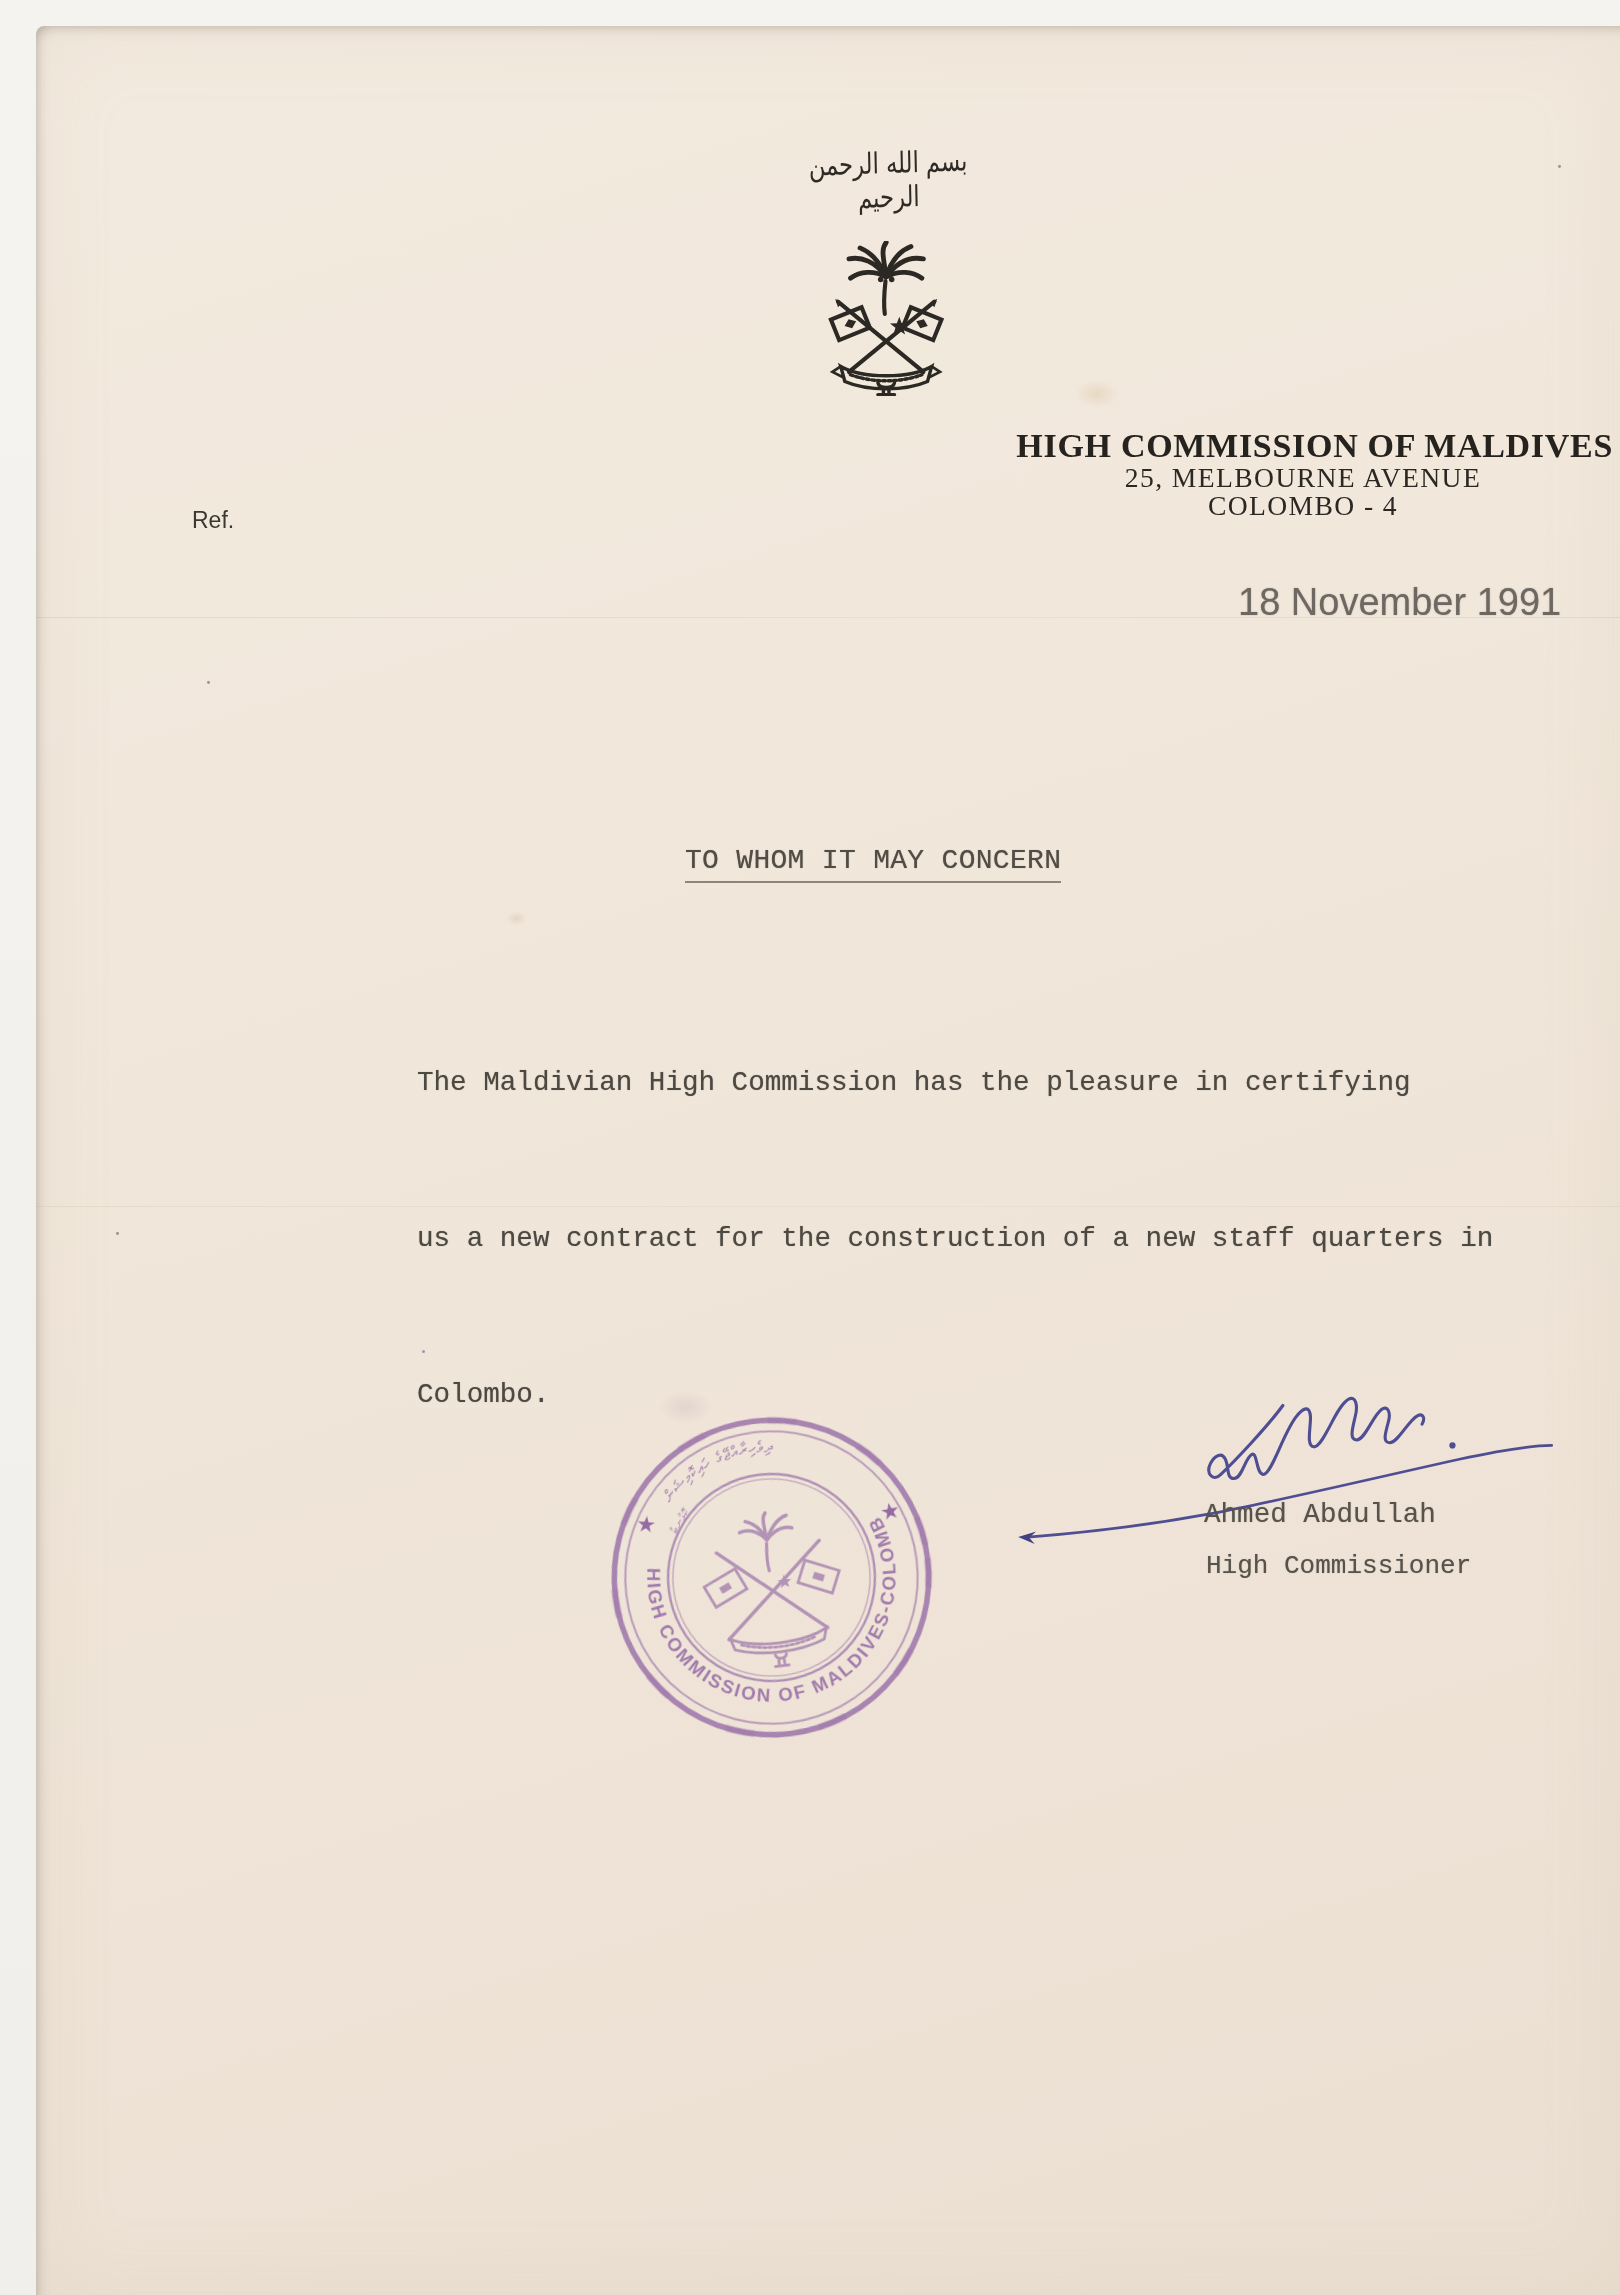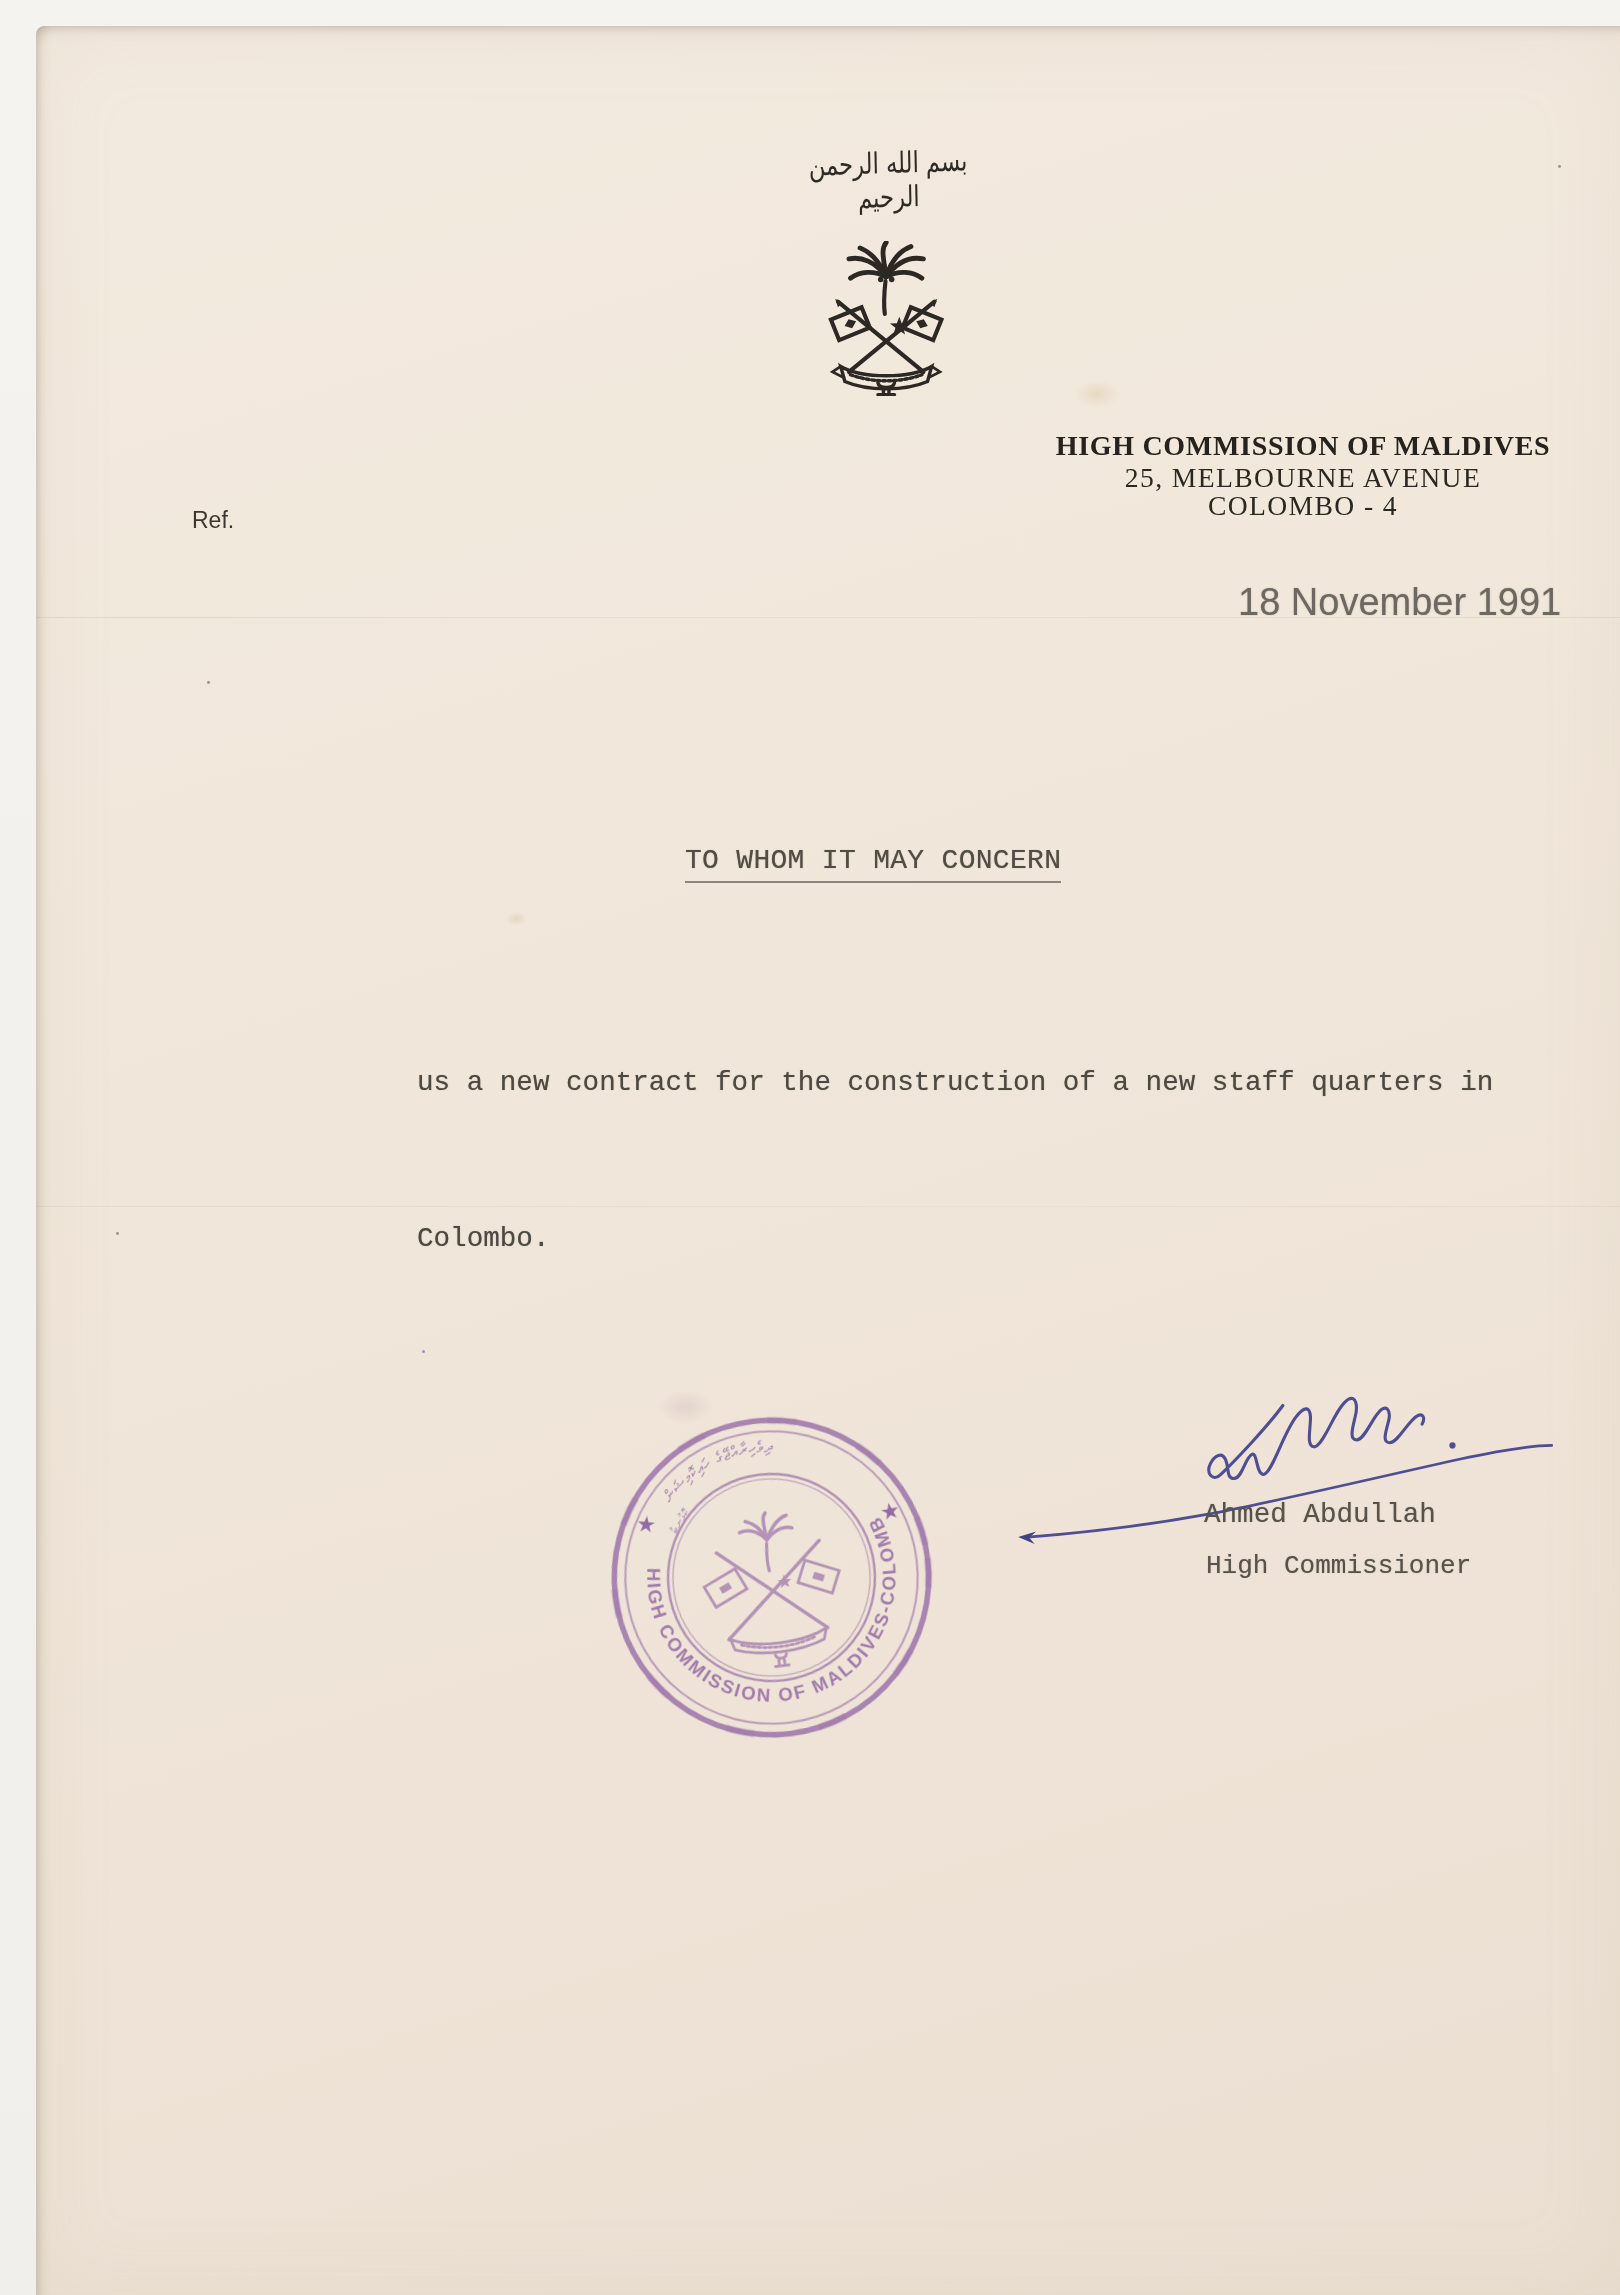--- a/index.html
+++ b/index.html
@@ -8,21 +8,21 @@
     background:linear-gradient(163deg,#f3eadf 0%,#f1e7db 35%,#eee3d6 70%,#eadfd1 100%);
     border-top-left-radius:8.3px;
     box-shadow:inset 6.9px 6.9px 13.8px -8.3px rgba(110,98,86,.55), inset 0 0 83px rgba(190,170,150,.12);}
   .crease{position:absolute;left:36px;right:0;height:1.4px;background:linear-gradient(90deg,rgba(160,135,110,.22),rgba(160,135,110,.12) 60%,rgba(160,135,110,.2));}
   .stain{position:absolute;border-radius:50%;}
   .speck{position:absolute;border-radius:50%;background:rgba(90,80,70,.55);}
   .bismillah{position:absolute;left:744px;top:146px;width:289px;text-align:center;
     font-family:"DejaVu Sans",sans-serif;font-size:29px;color:#2e2a25;direction:rtl;
     transform:scaleX(.78) rotate(-1.5deg);transform-origin:center;}
   .header-block{position:absolute;left:993px;top:427px;width:620px;text-align:center;color:#26231f;}
-  .org-name{font-family:"Liberation Serif",serif;font-weight:bold;font-size:28px;letter-spacing:0.7px;line-height:37px;}
+  .org-name{font-family:"Liberation Serif",serif;font-weight:bold;font-size:34px;letter-spacing:0.7px;line-height:37px;text-align:right;}
   .addr{font-family:"Liberation Serif",serif;font-size:27.6px;letter-spacing:1.4px;line-height:27.6px;color:#2b2823;}
   .addr-wrap{}
   .ref{position:absolute;left:192px;top:507px;font-size:23px;color:#3b3831;}
   .date{position:absolute;left:1238px;top:581px;font-family:Liberation Sans, sans-serif;font-size:38px;color:#6d6862;text-shadow:0 0 1.4px rgba(109,104,98,.55);}
   .subject{position:absolute;left:685px;top:845px;font-family:"Liberation Mono",monospace;font-size:28px;letter-spacing:0.3px;color:#514c45;
     padding-bottom:4.8px;border-bottom:2.1px solid rgba(88,82,74,.65);text-shadow:0 0 1px rgba(81,76,69,.6);}
   .body-text{position:absolute;left:417px;top:953px;font-family:"Liberation Mono",monospace;font-size:27.6px;line-height:52px;color:#4c4842;white-space:pre;text-shadow:0 0 1px rgba(76,72,66,.55);}
   .sig-name{position:absolute;left:1204px;top:1499px;font-family:"Liberation Mono",monospace;font-size:27.6px;color:#57534c;text-shadow:0 0 1px rgba(87,83,76,.5);}
   .sig-title{position:absolute;left:1206px;top:1551px;font-family:"Liberation Mono",monospace;font-size:26px;color:#57534c;text-shadow:0 0 1px rgba(87,83,76,.5);}
   .emblem-svg{position:absolute;left:820px;top:241px;}
@@ -111,20 +111,21 @@
       <div class="addr">COLOMBO - 4</div>
     </div>
   </div>
 
   <div class="ref">Ref.</div>
   <div class="date">18 November 1991</div>
 
   <div class="subject">TO WHOM IT MAY CONCERN</div>
 
   <div class="body-text">
+    <div>The Maldivian High Commission has the pleasure in certifying</div>
     <div>us a new contract for the construction of a new staff quarters in</div>
     <div>Colombo.</div>
   </div>
 
   <svg class="stamp-svg" width="331" height="331" viewBox="0 0 480 480">
     <defs>
       <path id="ring-bottom" d="M65.3,196.5 A180,180 0 1,0 401.8,161.1"></path>
       <path id="ring-top" d="M100.6,123 A182,182 0 0,1 379.4,123"></path>
       <path id="ring-top-sm" d="M110,165 A150,150 0 0,1 183.8,100.9"></path>
       <filter id="inkblur">

